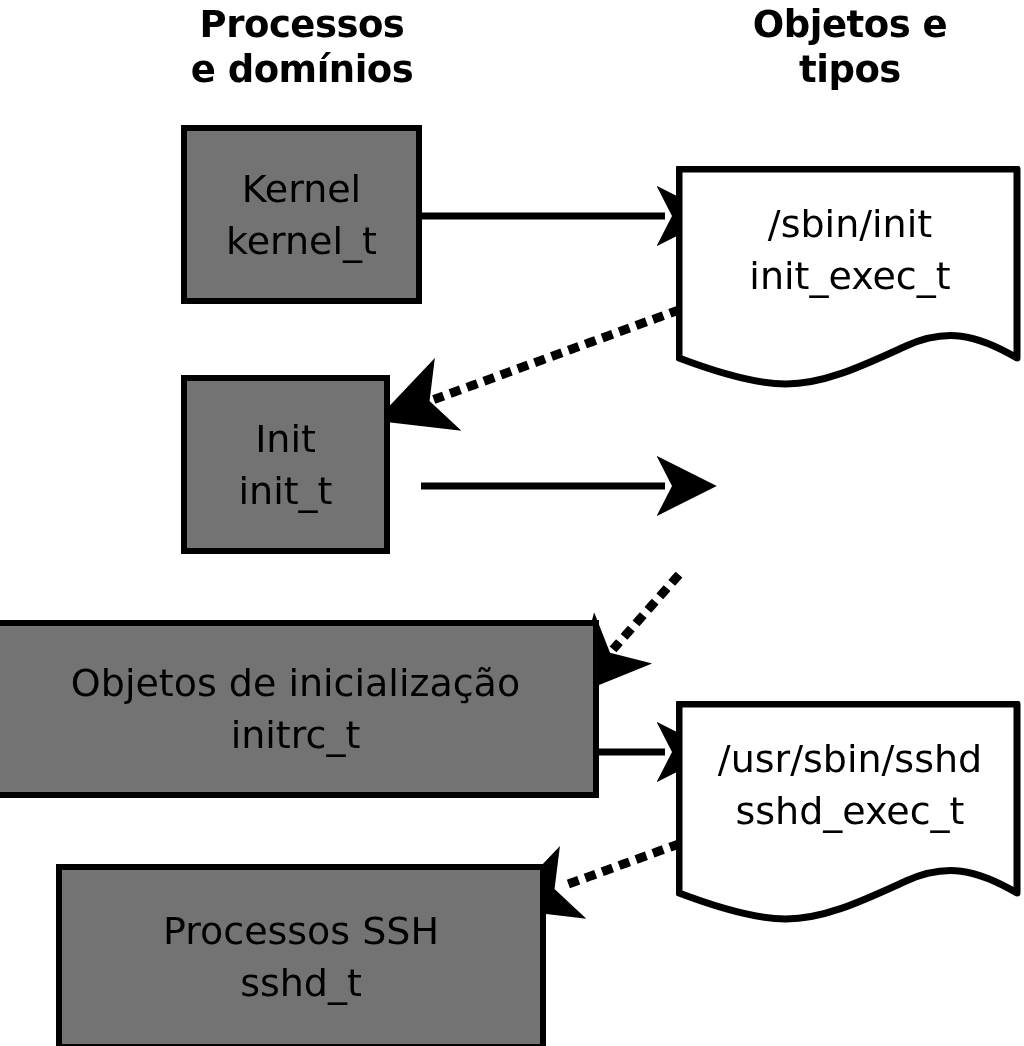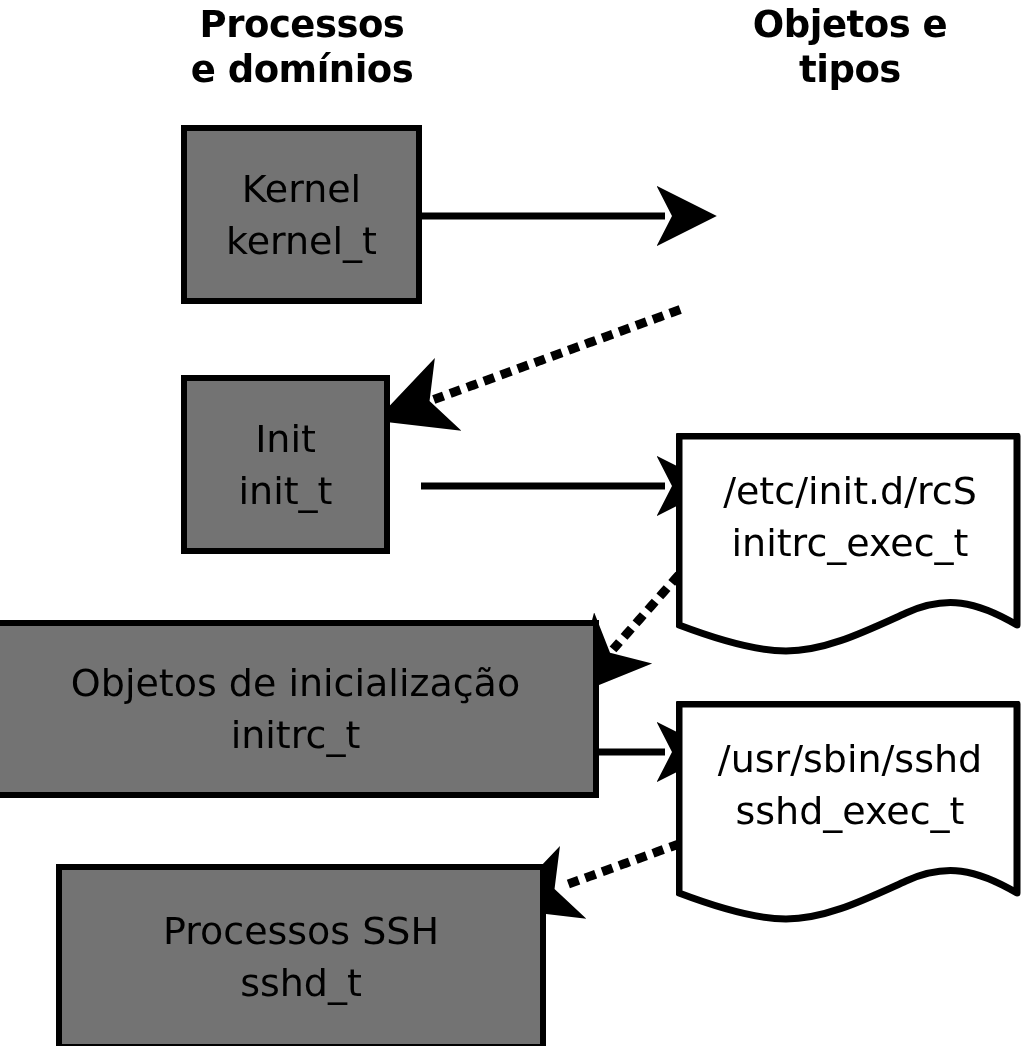--- a/index.html
+++ b/index.html
@@ -78,29 +78,29 @@
   <div class="proc-box" style="left:-8px;top:620px;width:607px;height:178px;">
     <span class="proc-label">Objetos de inicialização
 initrc_t</span>
   </div>
 
   <div class="proc-box" style="left:56px;top:864px;width:490px;height:186px;">
     <span class="proc-label">Processos SSH
 sshd_t</span>
   </div>
 
-
-  <div class="doc" style="left:676px;top:433px;width:348px;height:228px;">
-    <svg width="348" height="228" viewBox="0 0 348 228">
+  <div class="doc" style="left:676px;top:166px;width:348px;height:226px;">
+    <svg width="348" height="226" viewBox="0 0 348 226">
       <path d="M3,3 L341,3 L341,192 C300,168 270,162 230,180
                C190,198 150,218 110,218 C78,218 40,206 3,192 Z" fill="#ffffff" stroke="#000000" stroke-width="7" stroke-linejoin="round"></path>
     </svg>
-    <div class="doc-label" style="top:32px;">/etc/init.d/rcS
-initrc_exec_t</div>
+    <div class="doc-label" style="top:32px;">/sbin/init
+init_exec_t</div>
   </div>
+
 
   <div class="doc" style="left:676px;top:701px;width:348px;height:228px;">
     <svg width="348" height="228" viewBox="0 0 348 228">
       <path d="M3,3 L341,3 L341,192 C300,168 270,162 230,180
                C190,198 150,218 110,218 C78,218 40,206 3,192 Z" fill="#ffffff" stroke="#000000" stroke-width="7" stroke-linejoin="round"></path>
     </svg>
     <div class="doc-label" style="top:32px;">/usr/sbin/sshd
 sshd_exec_t</div>
   </div>
 

